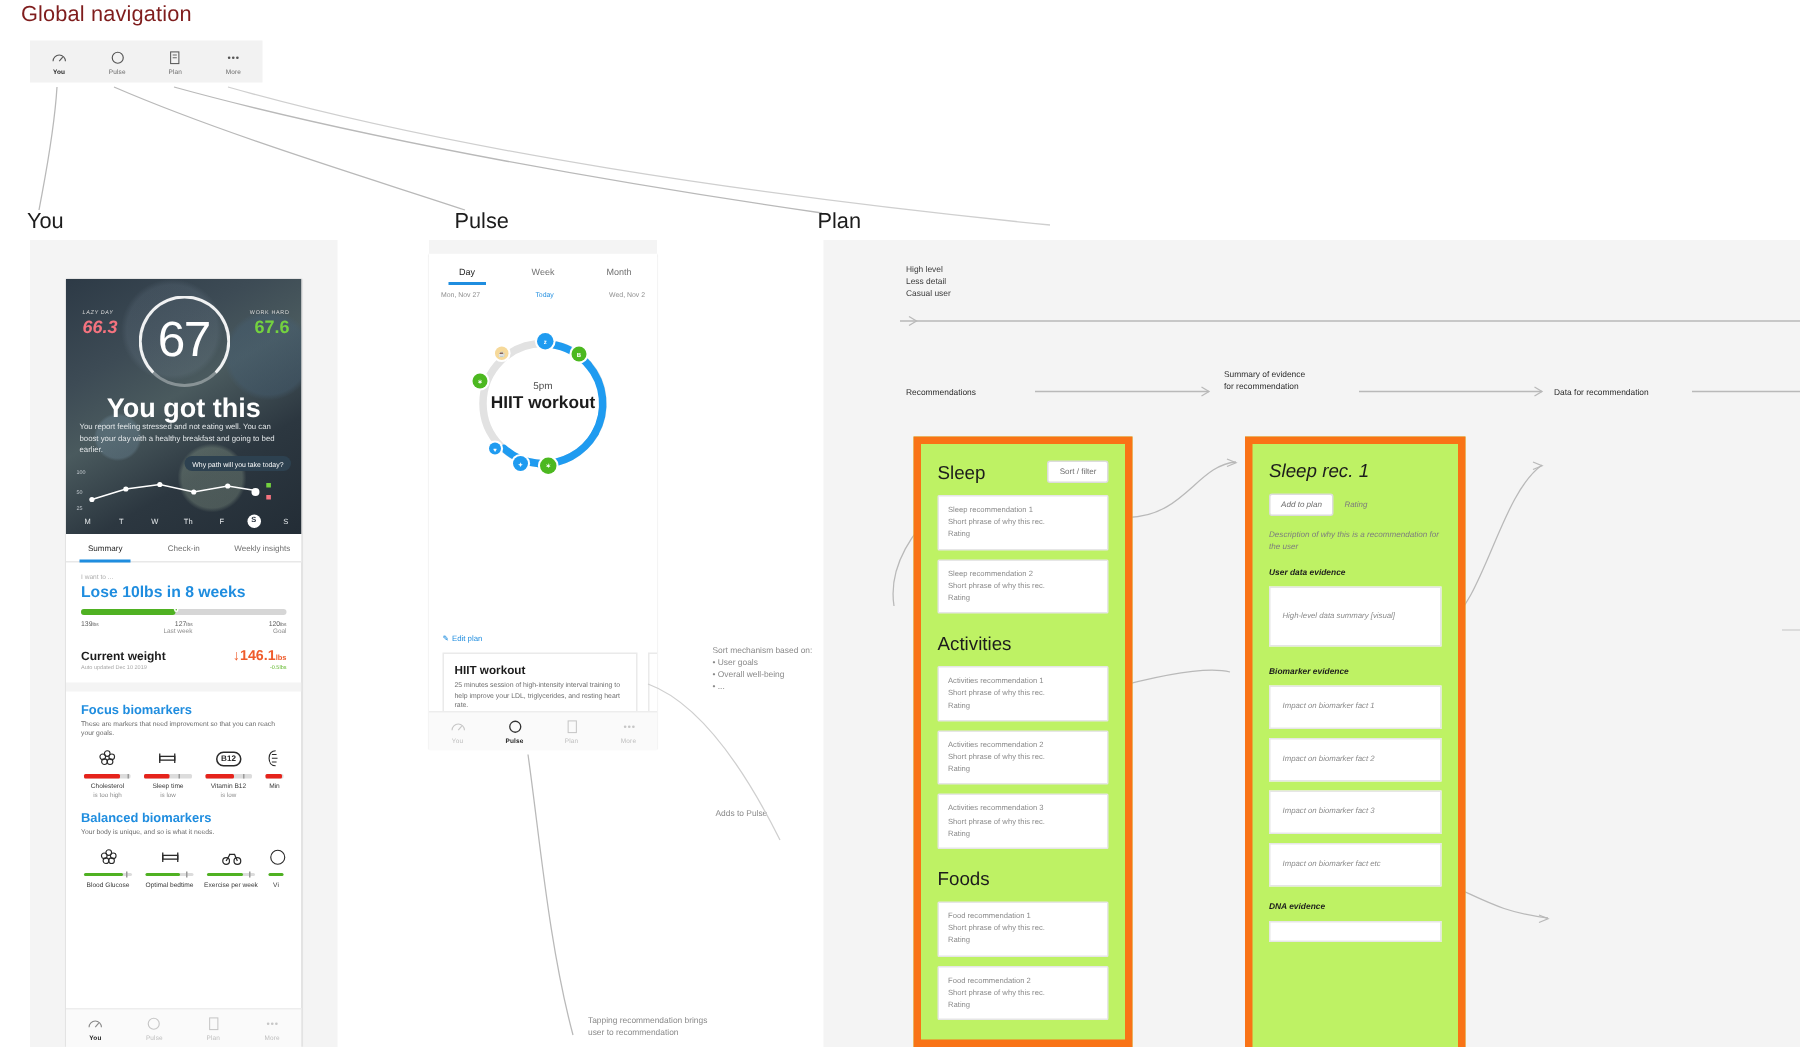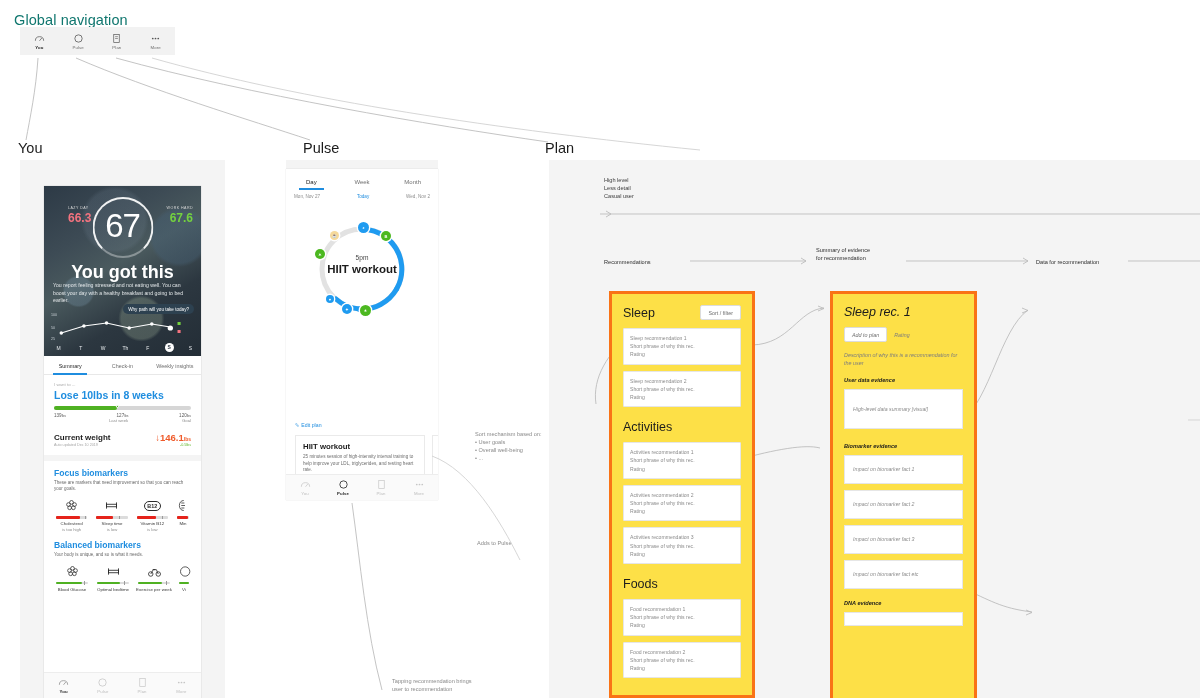--- a/index.html
+++ b/index.html
@@ -5,21 +5,21 @@
   * { box-sizing: border-box; margin: 0; padding: 0; }
   html, body {
     width: 1200px; height: 698px;
     background: #ffffff;
     font-family: "Liberation Sans", sans-serif;
     overflow: hidden;
   }
   #stage { position: relative; width: 1200px; height: 698px; }
 
   
-  .gn-title { position:absolute; left:14px; top:12px; font-size:14.5px; color:#0f766e; letter-spacing:.1px;}
+  .gn-title { position:absolute; left:14px; top:2px; font-size:14.5px; color:#7f1d1d; letter-spacing:.1px;}
   .gn-bar { position:absolute; left:20px; top:27px; width:155px; height:28px;
             background:#f2f2f2; display:flex; align-items:center; }
   .gn-item { flex:1; display:flex; flex-direction:column; align-items:center; justify-content:center; gap:1px;}
   .gn-label { font-size:4.3px; color:#6a6a6a; letter-spacing:.1px; }
   .gn-item.active .gn-label { color:#222; font-weight:bold; }
   .ic { width:11px; height:11px; display:block; }
   .ic svg { width:100%; height:100%; display:block; }
 
   
   .wires { position:absolute; left:0; top:0; width:1200px; height:698px; pointer-events:none; }
@@ -40,21 +40,21 @@
         radial-gradient(circle at 22% 62%, rgba(120,150,170,.30) 0 14px, transparent 16px),
         radial-gradient(circle at 62% 78%, rgba(180,200,170,.25) 0 20px, transparent 23px),
         radial-gradient(circle at 86% 30%, rgba(70,95,115,.45) 0 26px, transparent 30px),
         radial-gradient(circle at 45% 20%, rgba(150,170,190,.12) 0 30px, transparent 34px);}
   .hero > * { position:relative; z-index:2; }
   .ring { position:absolute; left:50%; top:11px; transform:translateX(-50%); width:61px; height:61px;
           border-radius:50%; border:2px solid rgba(255,255,255,.92); border-bottom-color:rgba(255,255,255,.35);}
   .score { position:absolute; left:50%; top:17px; transform:translateX(-50%); font-size:33px; color:#fff;
            font-weight:300; letter-spacing:-1px; line-height:46px;}
   .side { position:absolute; top:20px; }
-  .side.left { left:24px; text-align:left;}
+  .side.left { left:11px; text-align:left;font-style:italic;}
   .side.right { right:8px; text-align:right;}
   .side-cap { font-size:3.6px; letter-spacing:.45px; color:#d9d9d9; display:block; margin-bottom:1px;}
   .side-val { font-size:12px; font-weight:bold; display:block;}
   .v-lazy { color:#f5737f; }
   .v-work { color:#74d23f; }
   .hero-h { position:absolute; left:0; right:0; top:76px; text-align:center; font-size:18px;
             font-weight:bold; color:#fff; }
   .hero-p { position:absolute; left:9px; right:9px; top:96px; font-size:5.2px; line-height:7.6px;
             color:#e2e6e8; }
   .bubble { position:absolute; right:7px; top:118px; background:#2d4150; color:#fff; font-size:4.6px;
@@ -132,21 +132,21 @@
   .p-dots { position:absolute; left:0; right:0; top:326px; display:flex; gap:3px; justify-content:center;}
   .p-dots b { width:2px; height:2px; border-radius:50%; background:#d2d2d2; display:block;}
   .p-dots b.on { background:#8e8e8e;}
 
   
   #plan-panel { position:absolute; left:549px; top:160px; width:651px; height:538px; background:#f4f4f4;}
   .note { position:absolute; font-size:5.6px; color:#3c3c3c; line-height:8px;}
   .note.grey { color:#8a8a8a;}
   .flow-lab { position:absolute; font-size:5.6px; color:#2d2d2d; line-height:8px;}
 
-  .card { position:absolute; background:#fde047; border:3px solid #f97316;}
+  .card { position:absolute; background:#bef264; border:5px solid #f97316;}
   .card h3 { font-size:12.5px; color:#1c1c1c; font-weight:normal;}
   .rec { border:1px solid #e6e6e6; background:#fff; padding:5px 6px; font-size:5.1px; color:#8b8b8b;
          line-height:8.2px; border-radius:1px;}
   .pillbtn { border:1px solid #dcdcdc; background:#fff; font-size:5.4px; color:#6e6e6e; padding:3.5px 7px;
              border-radius:2px; display:inline-block;}
   .lbl-b { font-size:5.6px; color:#1c1c1c; font-weight:bold;}
   .body-t { font-size:5.4px; color:#7d7d7d; line-height:8.4px;}
   .slot { border:1px solid #e6e6e6; background:#fff; font-size:5.2px; color:#8b8b8b;
           display:flex; align-items:center; padding-left:8px;}
   .badge-t { font-size:5.3px; color:#7c7c7c;}

